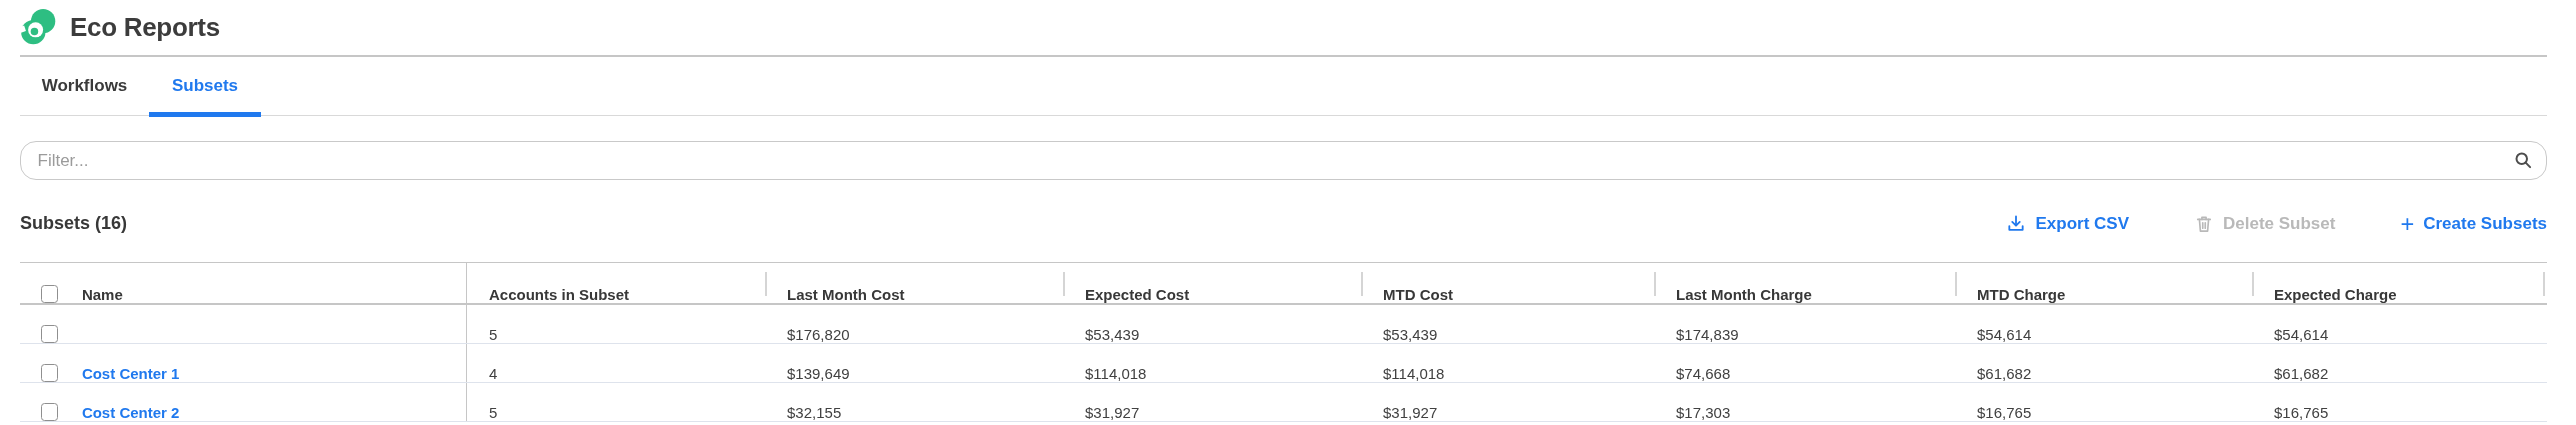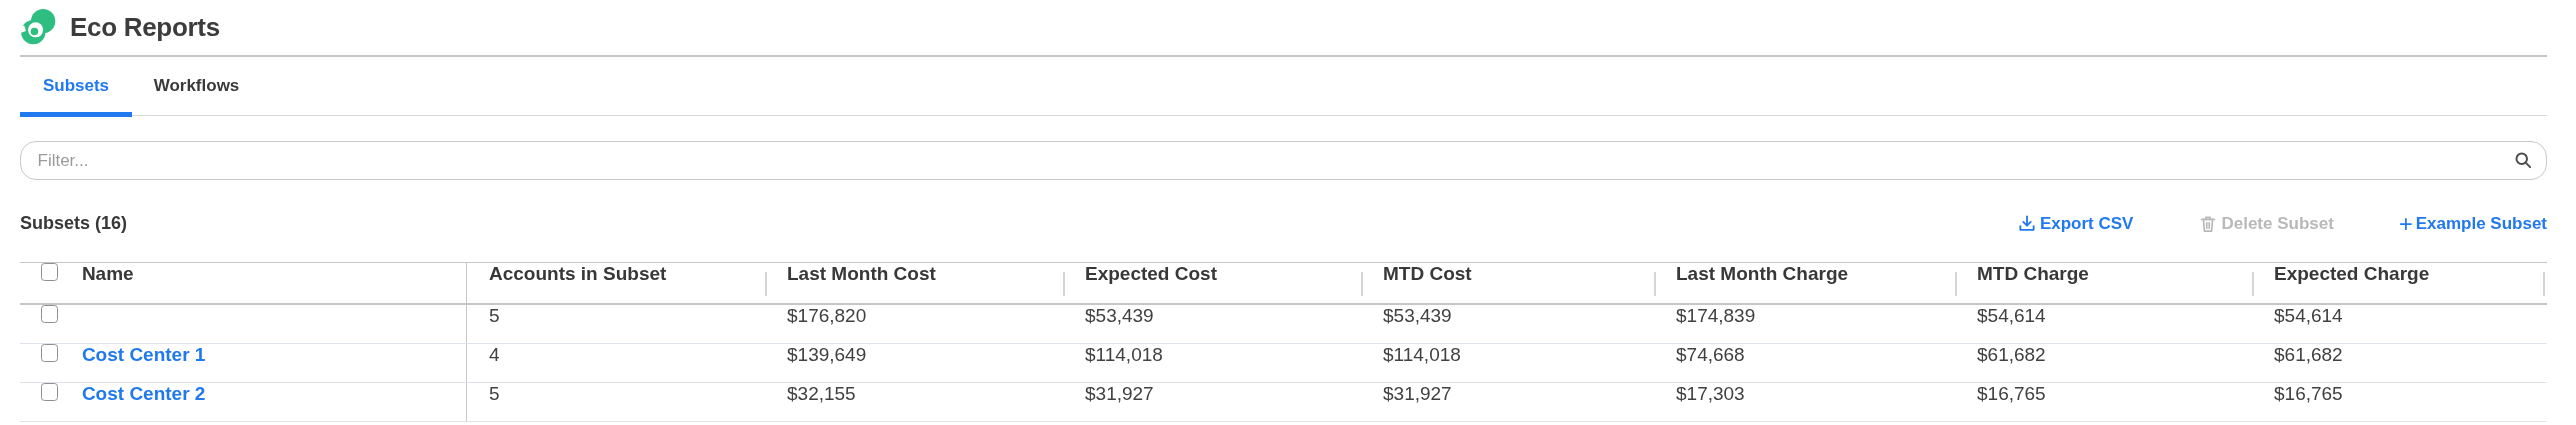--- a/index.html
+++ b/index.html
@@ -40,33 +40,33 @@
   .filter-input{width:100%;height:39px;border:1.2px solid #c9c9c9;border-radius:16px;
     font-family:"Liberation Sans", sans-serif;font-size:17px;color:#333;
     padding:0 53px 0 16.5px;outline:none;}
   .filter-input::placeholder{color:#9b9b9b;}
   .search-icon{position:absolute;right:14px;top:9.4px;width:20px;height:20px;cursor:pointer;}
 
   
   .toolbar{margin-top:27px;height:33px;display:flex;align-items:center;justify-content:space-between;}
   .subsets-heading{font-size:18px;font-weight:700;color:#383838;}
   .actions{display:flex;align-items:center;gap:65px;}
-  .act-btn{display:flex;align-items:flex-end;gap:3px;background:none;border:none;cursor:pointer;
+  .act-btn{display:flex;align-items:flex-end;gap:9px;background:none;border:none;cursor:pointer;
     font-family:"Liberation Sans", sans-serif;font-size:17px;font-weight:700;color:var(--accent);padding:0;}
   .act-btn svg{width:20px;height:20px;}
   .act-btn.disabled{color:var(--disabled);cursor:default;}
   .plus-glyph{font-size:23.6px;font-weight:400;line-height:17.7px;}
 
   
   .table{margin-top:22px;border-top:1.8px solid var(--border-heavy);}
   .row{display:grid;grid-template-columns:var(--cols);align-items:stretch;}
   .thead{height:42px;border-bottom:2.4px solid var(--border-heavy);}
   .trow{height:39px;border-bottom:1.2px solid var(--border-light);}
-  .cell{display:flex;align-items:flex-start;padding-left:22px;position:relative;
-    font-size:19px;color:var(--text-cell);white-space:nowrap;overflow:hidden;}
+  .cell{display:flex;align-items:flex-end;padding-left:22px;position:relative;
+    font-size:15px;color:var(--text-cell);white-space:nowrap;overflow:hidden;}
   .thead .cell{font-weight:600;color:#383838;}
   .col-name{padding-left:20.6px;gap:23.6px;border-right:1.2px solid var(--border-heavy);}
   .thead .cell:nth-child(n+3)::before{content:"";position:absolute;left:0;top:9.4px;height:23.6px;width:1.8px;background:var(--hdr-divider);}
   .thead .cell:last-child::after{content:"";position:absolute;right:1.8px;top:9.4px;height:23.6px;width:2.4px;background:var(--hdr-divider);}
   .checkbox{width:17.7px;height:17.7px;flex:0 0 17.7px;border:1.8px solid #8f8f8f;border-radius:3.5px;background:#fff;cursor:pointer;}
   .name-link{color:var(--accent);font-weight:600;text-decoration:none;cursor:pointer;}
 </style>
 </head>
 <body>
 
@@ -80,26 +80,26 @@
           <circle cx="23" cy="40" r="21" fill="#2ebe82"></circle>
           <circle cx="27" cy="36" r="13" fill="#ffffff"></circle>
           <circle cx="25" cy="39" r="6.5" fill="#2ebe82"></circle>
           <rect x="0" y="30" width="9" height="10" fill="#ffffff" transform="rotate(-18 4 35)"></rect>
         </svg>
       </span>
       <h1 class="app-title">Eco Reports</h1>
     </header>
 
     <nav class="tabbar">
+      <div class="tab t2">
+        <span>Workflows</span>
+      </div>
       <div class="tab t1 active">
         <span>Subsets</span>
         <span class="indicator"></span>
-      </div>
-      <div class="tab t2">
-        <span>Workflows</span>
       </div>
     </nav>
 
     <div class="filter-wrap">
       <input class="filter-input" type="text" value="" placeholder="Filter..." style="">
       <svg class="search-icon" viewBox="0 0 24 24" fill="none" stroke="#4d4d4d" stroke-width="2.4">
         <circle cx="10.5" cy="10.5" r="6.3"></circle>
         <line x1="15.2" y1="15.2" x2="20.5" y2="20.5" stroke-linecap="round"></line>
       </svg>
     </div>
@@ -120,21 +120,21 @@
             <path d="M4.5 6.5h15"></path>
               <path d="M9.5 6.5V4h5v2.5"></path>
               <path d="M6.5 6.5l1.2 14h8.6l1.2-14"></path>
             <path d="M10.5 10.5v6.5"></path>
               <path d="M13.5 10.5v6.5"></path>
           </svg>
           <span>Delete Subset</span>
         </button>
         <button class="act-btn">
           <span class="plus-glyph">+</span>
-          <span>Example Subset</span>
+          <span>Create Subsets</span>
         </button>
       </div>
     </div>
 
     <div class="table">
       <div class="row thead">
         <div class="cell col-name">
           <span class="checkbox"></span>
           <span>Name</span>
         </div>

